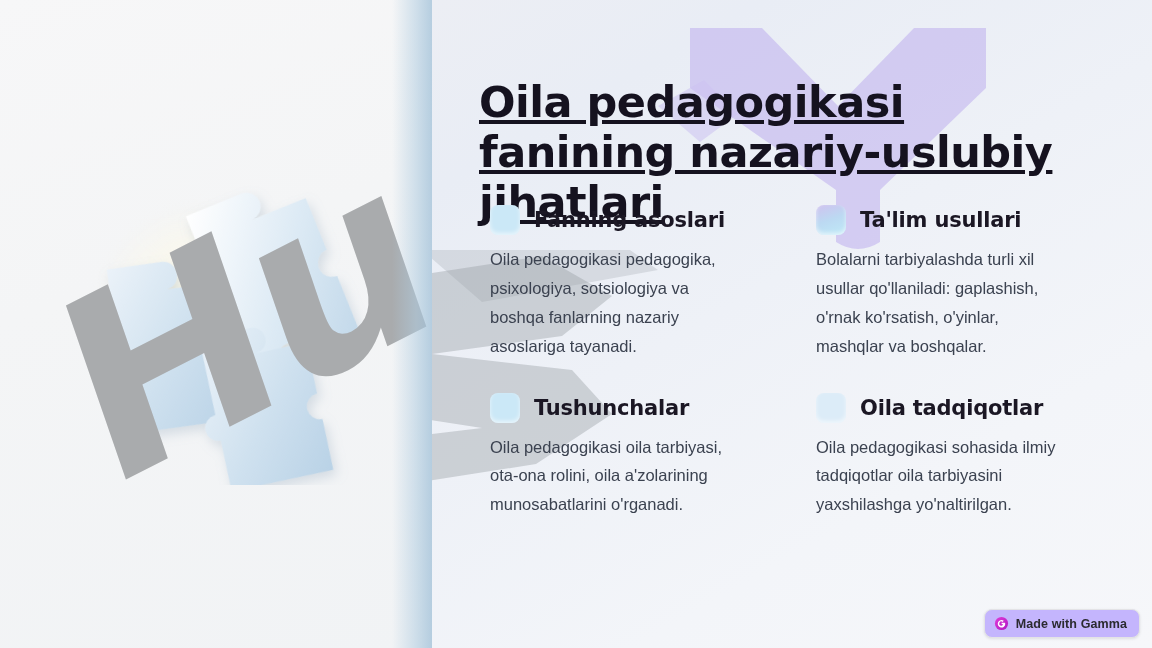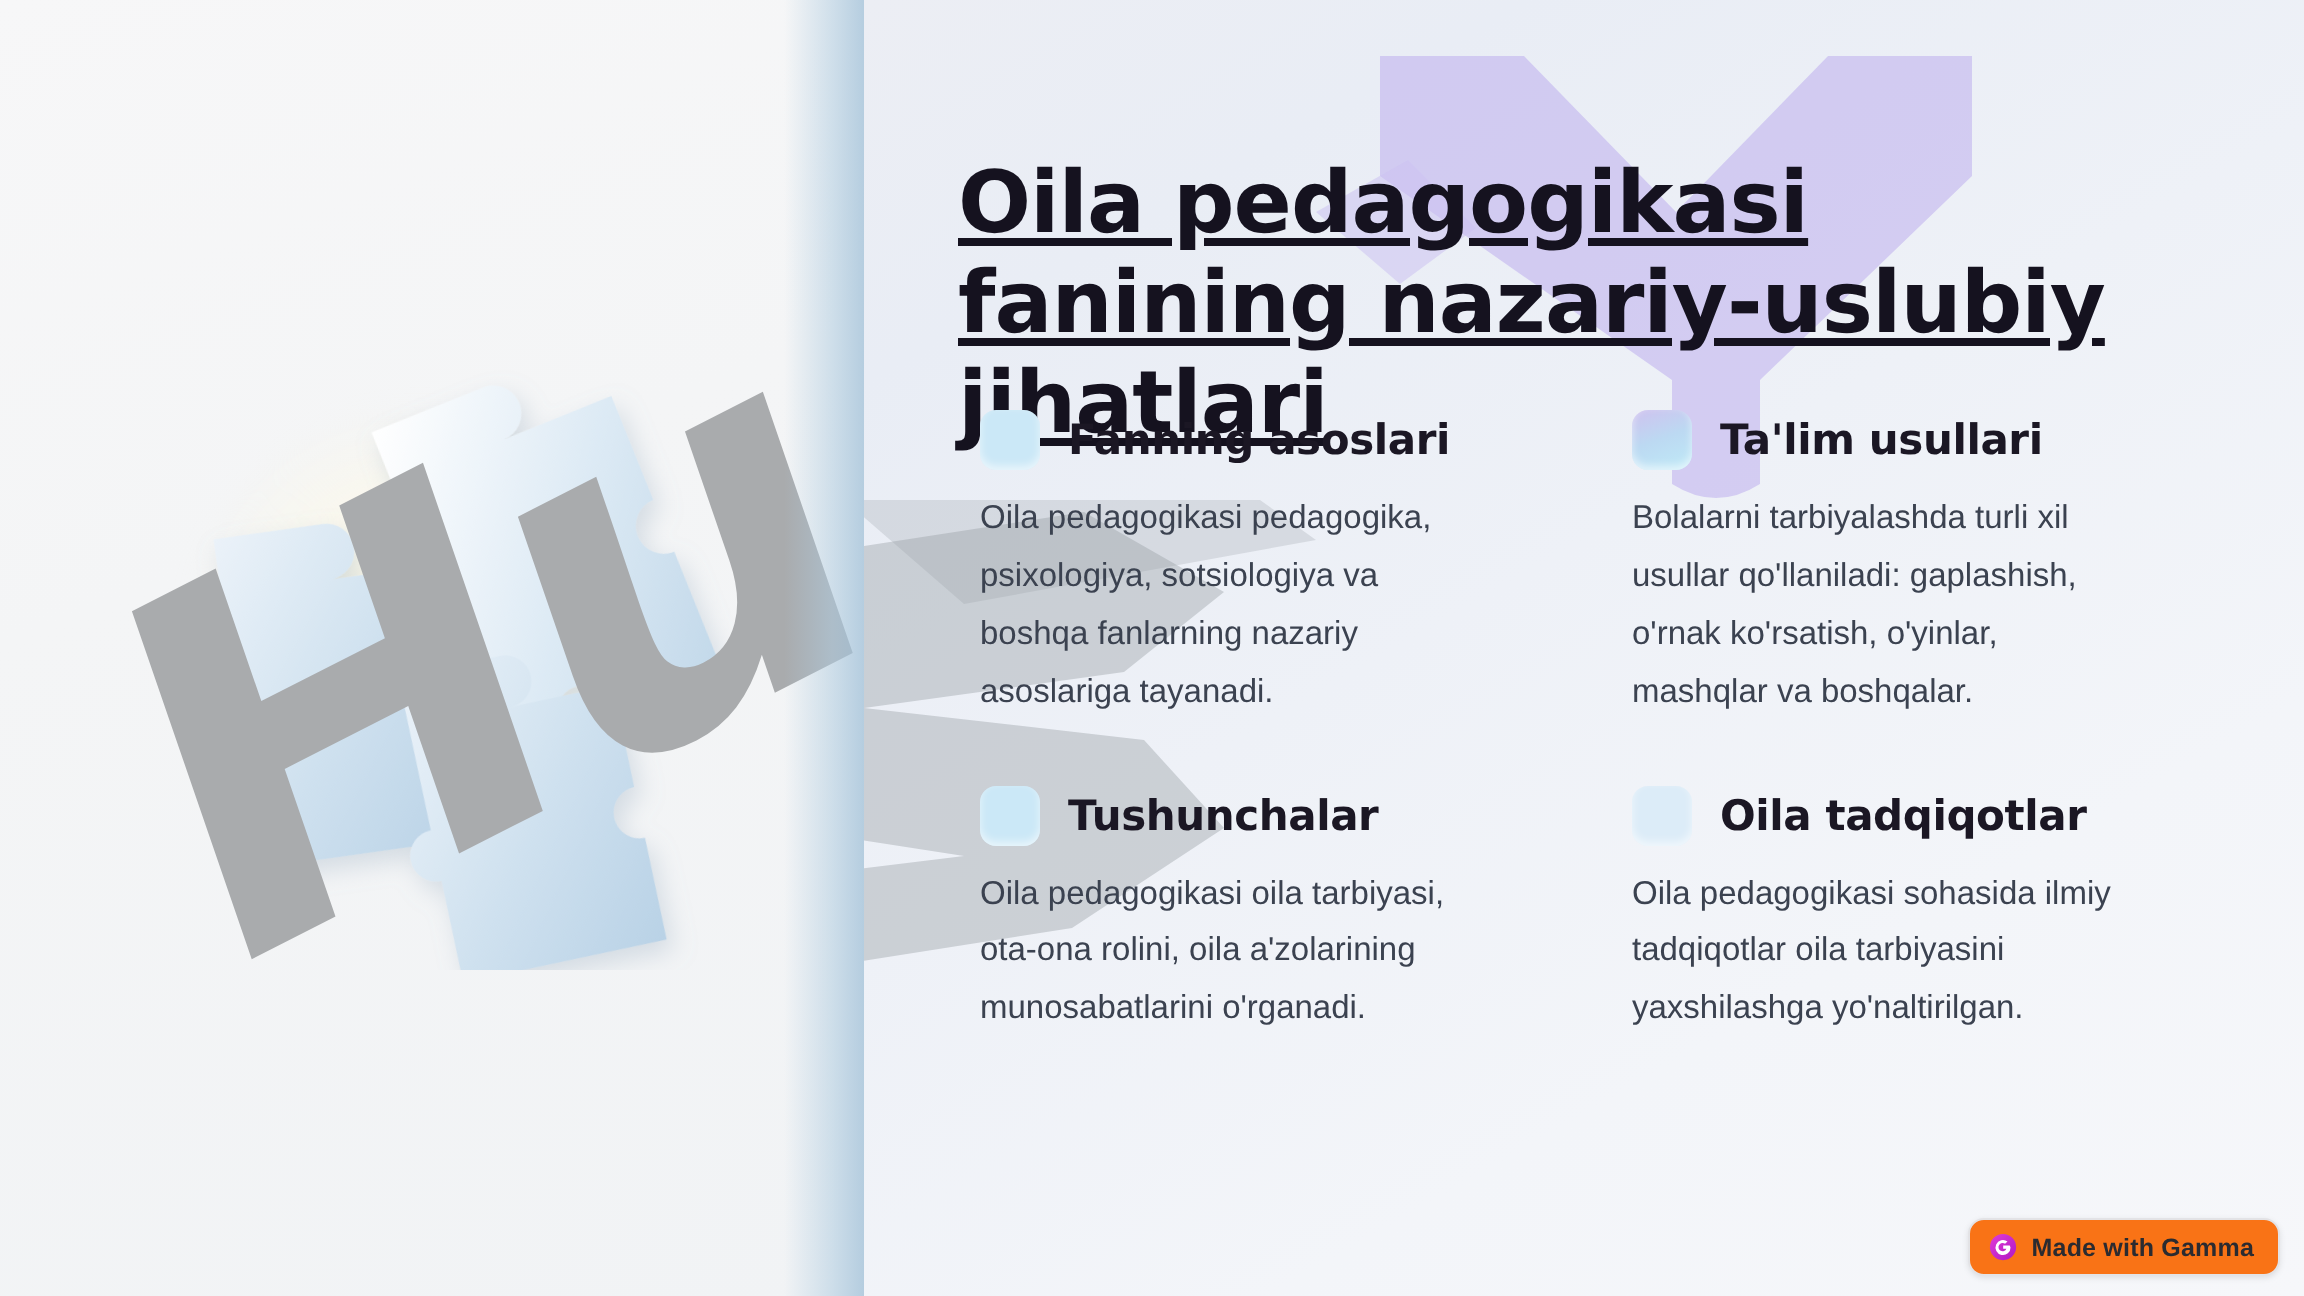--- a/index.html
+++ b/index.html
@@ -161,21 +161,21 @@
   }
 
   
   #gamma-badge {
     position: absolute;
     right: 12px; bottom: 10px;
     display: flex;
     align-items: center;
     gap: 7px;
     padding: 6px 12px 6px 9px;
-    background: #f97316;
+    background: #c4b5fd;
     border: 1px solid #e3e3e6;
     border-radius: 8px;
     box-shadow: 0 1px 3px rgba(0,0,0,.10);
     z-index: 20;
   }
   #gamma-badge .label {
     font-size: 12.5px;
     font-weight: 700;
     color: #2b2b30;
     letter-spacing: .1px;

